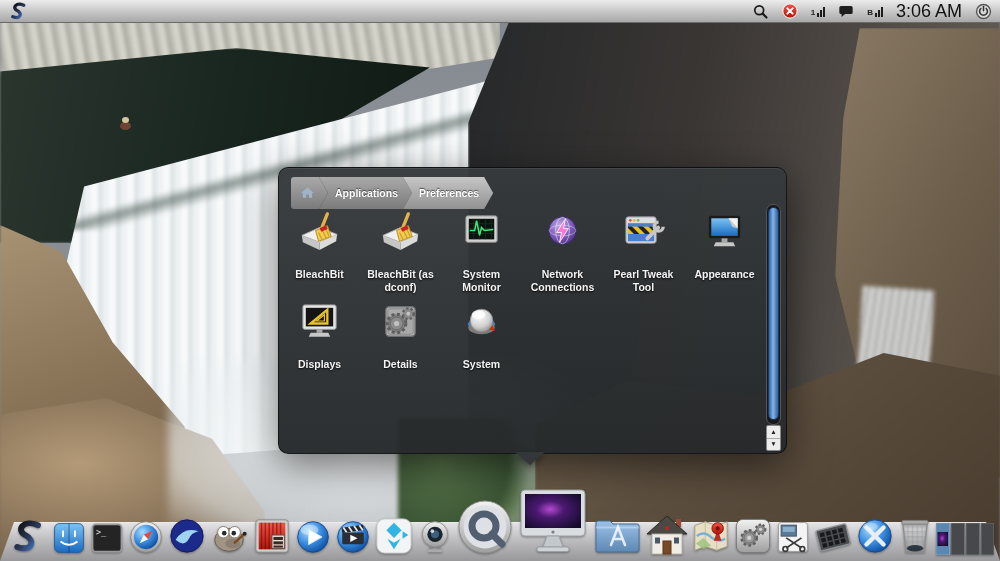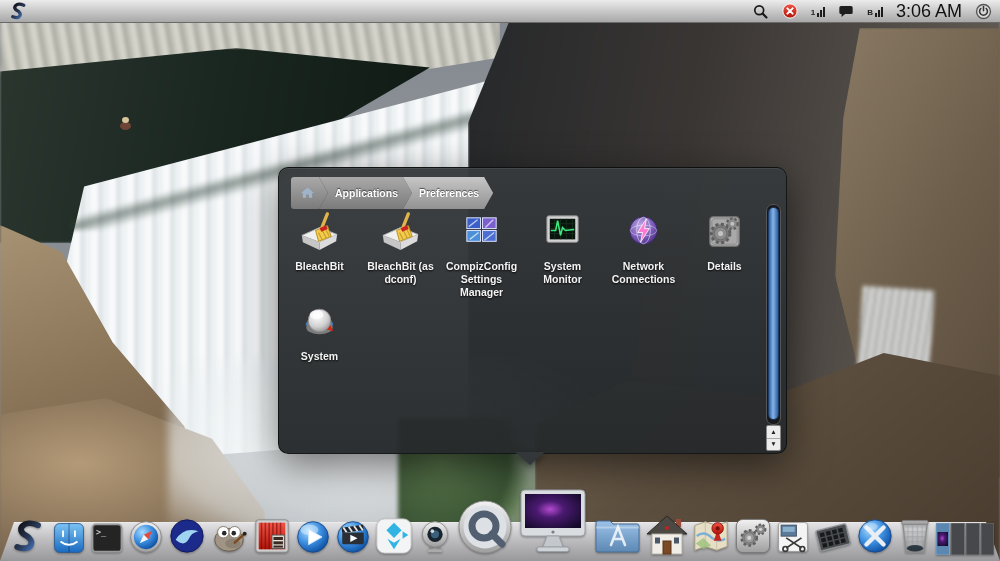--- a/index.html
+++ b/index.html
@@ -75,21 +75,21 @@
     padding:0 14px 0 16px;margin-left:-9px;
     clip-path:polygon(0 0,calc(100% - 9px) 0,100% 50%,calc(100% - 9px) 100%,0 100%,9px 50%);}
   .crumb.first{margin-left:0;border-radius:3px 0 0 3px;padding-left:10px;
     clip-path:polygon(0 0,calc(100% - 9px) 0,100% 50%,calc(100% - 9px) 100%,0 100%);}
   .crumb.active{background:linear-gradient(180deg,#c6c6c6,#929292);}
   .app-grid{position:absolute;left:0;top:40px;width:486px;
     display:grid;grid-template-columns:repeat(6,81px);grid-auto-rows:90px;}
   .app{display:flex;flex-direction:column;align-items:center;cursor:pointer;}
   .app-ico{width:45px;height:45px;margin-top:2px;}
   .app-ico svg{width:100%;height:100%;}
-  .app-label{margin-top:5px;font-size:10.5px;font-weight:bold;color:#f4f4f4;
+  .app-label{margin-top:13px;font-size:10.5px;font-weight:bold;color:#f4f4f4;
     text-align:center;line-height:1.22;text-shadow:0 1px 2px rgba(0,0,0,.9);max-width:78px;}
   
   .vscroll{position:absolute;right:5px;top:36px;width:15px;height:247px;}
   .vtrack{position:absolute;inset:0 0 26px 0;background:#17191b;border:1px solid #555;border-radius:7px;}
   .vthumb{position:absolute;left:1px;right:1px;top:2px;bottom:4px;border-radius:6px;
     background:linear-gradient(90deg,#2f5f9e,#84b4e8 45%,#2f5f9e);
     border:1px solid #1c3a66;}
   .vbtns{position:absolute;left:0;right:0;bottom:0;height:24px;background:#ececec;
     border:1px solid #888;border-radius:2px;display:flex;flex-direction:column;}
   .vbtn{flex:1;display:flex;align-items:center;justify-content:center;
@@ -268,32 +268,20 @@
             <line x1="31" y1="4" x2="25" y2="19" stroke="#e0b44a" stroke-width="3.4" stroke-linecap="round"></line>
             <polygon points="19,21 31,16 35,27 22,32" fill="#f2cc4a" stroke="#bb8f22"></polygon>
             <path d="M22 23 L26 31 M26 21 L30 29 M29 19 L33 27" stroke="#c89e2e" stroke-width="1.2"></path>
             <line x1="24" y1="20.5" x2="30.5" y2="17.5" stroke="#c82222" stroke-width="4"></line>
           </svg>
       </div>
       <div class="app-label">BleachBit (as dconf)</div>
     </div>
 
 
-    <div class="app">
-      <div class="app-ico">
-        <svg viewBox="0 0 46 46">
-            <rect x="8" y="8" width="14" height="11" fill="#3a5fc8" stroke="#dfe5ff"></rect>
-            <rect x="24" y="8" width="14" height="11" fill="#7a5fd0" stroke="#dfe5ff"></rect>
-            <rect x="8" y="21" width="14" height="11" fill="#4a8fd8" stroke="#dfe5ff"></rect>
-            <rect x="24" y="21" width="14" height="11" fill="#4a6fd0" stroke="#dfe5ff"></rect>
-            <path d="M10 17 L19 10 M27 18 L35 10 M11 30 L20 23 M26 31 L36 23" stroke="rgba(255,255,255,.65)" stroke-width="1.4"></path>
-          </svg>
-      </div>
-      <div class="app-label">CompizConfig Settings Manager</div>
-    </div>
 
     <div class="app">
       <div class="app-ico">
         <svg viewBox="0 0 46 46">
             <rect x="7" y="6" width="32" height="27" rx="2" fill="#d2d2d2" stroke="#8a8a8a"></rect>
             <rect x="10" y="9" width="26" height="21" fill="#0a130d"></rect>
             <path d="M10 14 H36 M10 19 H36 M10 24 H36 M15 9 V30 M21 9 V30 M27 9 V30 M33 9 V30" stroke="#17351f" stroke-width="0.8"></path>
             <polyline points="11,21 16,21 18,11 21,26 23,18 26,21 35,20" fill="none" stroke="#3ce87e" stroke-width="1.6"></polyline>
           </svg>
       </div>
@@ -305,22 +293,63 @@
         <svg viewBox="0 0 46 46">
             <circle cx="23" cy="21" r="14" fill="url(#purpsph)" stroke="#3a2a66"></circle>
             <ellipse cx="23" cy="21" rx="7" ry="13.5" fill="none" stroke="rgba(255,255,255,.5)"></ellipse>
             <ellipse cx="23" cy="21" rx="13.5" ry="5.5" fill="none" stroke="rgba(255,255,255,.4)"></ellipse>
             <polygon points="26,9 17,23 22,23 20,33 29,19 24,19" fill="#ff7ad0" stroke="#ffffff" stroke-width="0.8"></polygon>
           </svg>
       </div>
       <div class="app-label">Network Connections</div>
     </div>
 
-
-
+    <div class="app">
+      <div class="app-ico">
+        <svg viewBox="0 0 46 46">
+            <rect x="5" y="7" width="31" height="27" rx="2.5" fill="#dedede" stroke="#8f8f8f"></rect>
+            <circle cx="9.5" cy="10.5" r="1.4" fill="#e05555"></circle>
+            <circle cx="13.5" cy="10.5" r="1.4" fill="#e8b84a"></circle>
+            <circle cx="17.5" cy="10.5" r="1.4" fill="#7ab860"></circle>
+            <rect x="7" y="13.5" width="27" height="18.5" fill="#4a7fd0"></rect>
+            <rect x="7" y="17" width="27" height="7.5" fill="url(#hz)"></rect>
+            <line x1="27" y1="29" x2="38" y2="18" stroke="#c6c6c6" stroke-width="4" stroke-linecap="round"></line>
+            <circle cx="38.5" cy="17" r="4.6" fill="none" stroke="#c6c6c6" stroke-width="3.4" stroke-dasharray="21 8"></circle>
+          </svg>
+      </div>
+      <div class="app-label">Pearl Tweak Tool</div>
+    </div>
+
+    <div class="app">
+      <div class="app-ico">
+        <svg viewBox="0 0 46 46">
+            <rect x="7" y="6" width="32" height="23" rx="2" fill="#1b1b1b"></rect>
+            <rect x="9.5" y="8.5" width="27" height="18" fill="url(#screenblue)"></rect>
+            <polygon points="27,8.5 36.5,8.5 36.5,19" fill="#f2f2f2"></polygon>
+            <polygon points="27,8.5 36.5,19 31,17" fill="#c9c9c9"></polygon>
+            <rect x="20" y="29" width="6" height="4" fill="#a8a8a8"></rect>
+            <polygon points="14,33 32,33 34,37 12,37" fill="#c6c6c6"></polygon>
+          </svg>
+      </div>
+      <div class="app-label">Appearance</div>
+    </div>
+
+    <div class="app">
+      <div class="app-ico">
+        <svg viewBox="0 0 46 46">
+            <rect x="6" y="5" width="34" height="25" rx="2" fill="#e6e6e6" stroke="#9a9a9a"></rect>
+            <rect x="9" y="8" width="28" height="19" fill="#151515"></rect>
+            <polygon points="14,24 31,10 31,24" fill="none" stroke="#e8c22e" stroke-width="2.4"></polygon>
+            <polygon points="20,21.5 28,15 28,21.5" fill="none" stroke="#e8c22e" stroke-width="1.2"></polygon>
+            <rect x="20" y="30" width="6" height="3.5" fill="#a8a8a8"></rect>
+            <polygon points="14,33.5 32,33.5 34,37.5 12,37.5" fill="#c6c6c6"></polygon>
+          </svg>
+      </div>
+      <div class="app-label">Displays</div>
+    </div>
 
     <div class="app">
       <div class="app-ico">
         <svg viewBox="0 0 46 46">
             <rect x="8" y="7" width="30" height="30" rx="3.5" fill="#bdbdbd" stroke="#6e6e6e" stroke-width="1.5"></rect>
             <rect x="10" y="9" width="26" height="26" rx="2" fill="#a9a9a9" stroke="#8a8a8a"></rect>
             <circle cx="19" cy="24" r="9.5" fill="#7e7e7e" stroke="#5e5e5e" stroke-width="3" stroke-dasharray="3 2.6"></circle>
             <circle cx="19" cy="24" r="6.5" fill="#8d8d8d" stroke="#6a6a6a"></circle>
             <circle cx="19" cy="24" r="2.6" fill="#c2c2c2"></circle>
             <circle cx="31" cy="14" r="5.5" fill="#8a8a8a" stroke="#5e5e5e" stroke-width="2.4" stroke-dasharray="2.4 2.2"></circle>

